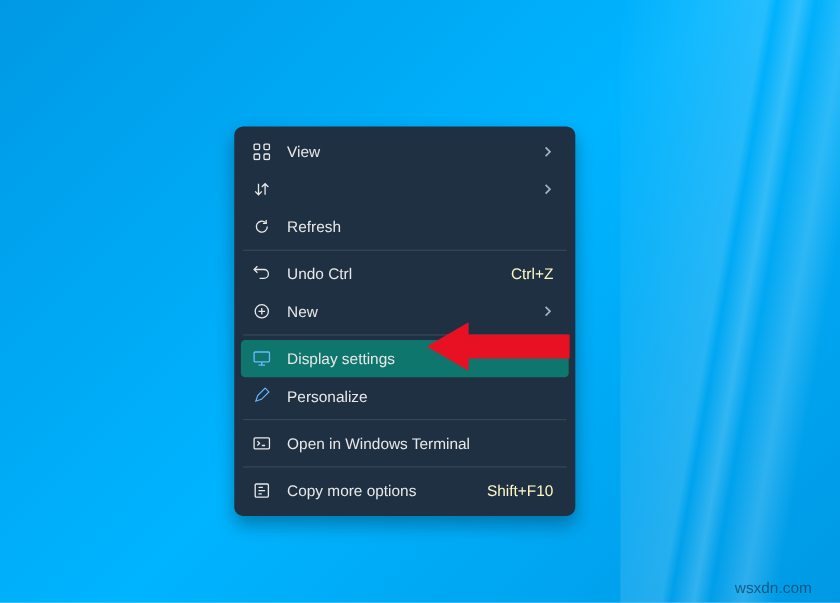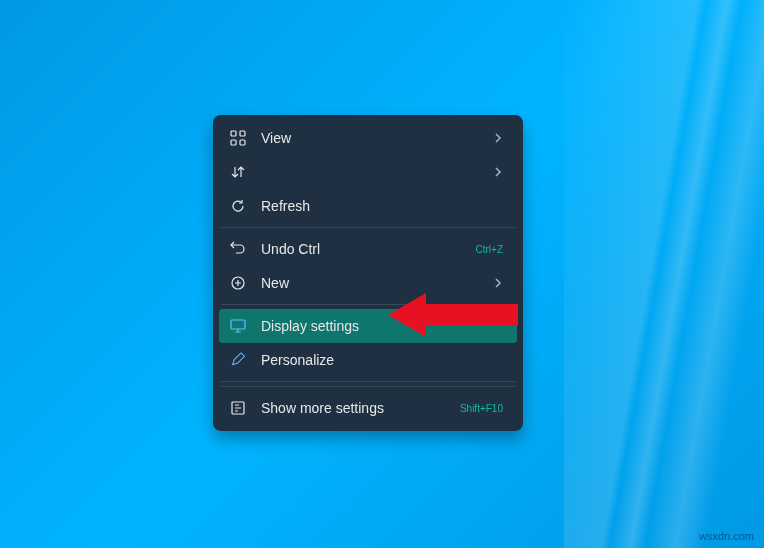--- a/index.html
+++ b/index.html
@@ -46,22 +46,22 @@
       margin-right: 14px;
       display: flex;
       align-items: center;
       justify-content: center;
       flex-shrink: 0;
     }
     .menu-label {
       flex: 1;
     }
     .menu-shortcut {
-      color: #14b8a6;
-      font-size: 10px;
+      color: #fef9c3;
+      font-size: 14px;
       margin-right: 4px;
     }
     .menu-chevron {
       color: #a8b3bf;
       margin-left: auto;
       margin-right: 4px;
     }
     .menu-separator {
       height: 1px;
       background: #3a4956;
@@ -71,23 +71,23 @@
       position: absolute;
       left: 388px;
       top: 293px;
       width: 130px;
       height: 44px;
       z-index: 10;
     }
     .watermark {
       position: absolute;
       bottom: 6px;
-      right: 10px;
+      right: 26px;
       color: #0a3a5a;
-      font-size: 11px;
+      font-size: 14px;
       opacity: 0.7;
       margin-left: 19px;
     }
   </style>
 </head>
 <body>
 
 <div class="light-rays"></div>
 
 <div class="context-menu">
@@ -177,31 +177,40 @@
     <span class="menu-icon">
       <svg width="16" height="16" viewBox="0 0 16 16" fill="none" stroke="#6db8ff" stroke-width="1.2">
         <path d="M2 14 L4 8 L12 0 L16 4 L8 12 L2 14 Z" transform="scale(0.85) translate(1,1)"></path>
       </svg>
     </span>
     <span class="menu-label">Personalize</span>
   </div>
 
   <div class="menu-separator"></div>
 
+  <div class="menu-item">
+    <span class="menu-icon">
+      <svg width="16" height="16" viewBox="0 0 16 16" fill="none">
+        <rect x="1" y="3" width="14" height="10" rx="1" stroke="#e8e8e8" stroke-width="1.2"></rect>
+        <path d="M4 6 L6 8 L4 10 M8 10 L11 10" stroke="#e8e8e8" stroke-width="1.2"></path>
+      </svg>
+    </span>
+    <span class="menu-label">Open in Windows Terminal</span>
+  </div>
 
   <div class="menu-separator"></div>
 
   <div class="menu-item">
     <span class="menu-icon">
       <svg width="16" height="16" viewBox="0 0 16 16" fill="none" stroke="#e8e8e8" stroke-width="1.2">
         <rect x="2" y="2" width="12" height="12" rx="1"></rect>
           <path d="M5 5 L9 5 M5 8 L11 8 M5 11 L8 11"></path>
       </svg>
     </span>
-    <span class="menu-label">Show more settings</span>
+    <span class="menu-label">Copy more options</span>
     <span class="menu-shortcut">Shift+F10</span>
   </div>
 
 </div>
 
 <div class="arrow-annotation">
   <svg width="130" height="44" viewBox="0 0 130 44">
     <polygon points="0,22 38,0 38,11 130,11 130,33 38,33 38,44" fill="#e81123"></polygon>
   </svg>
 </div>

